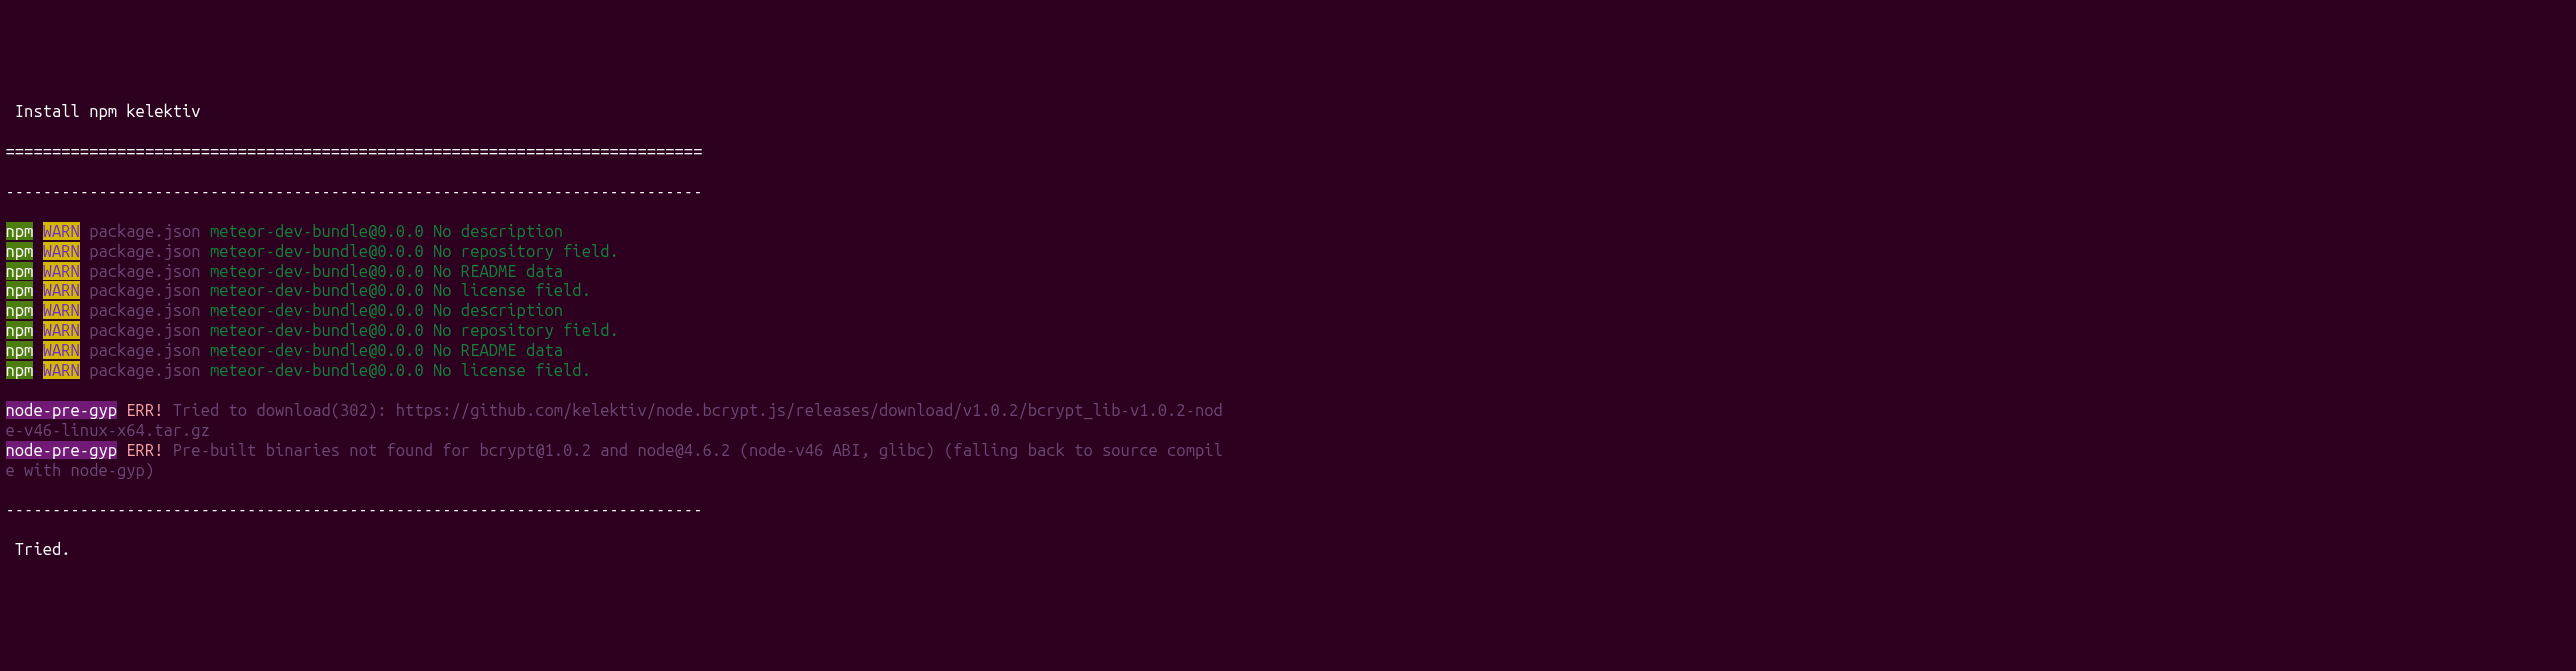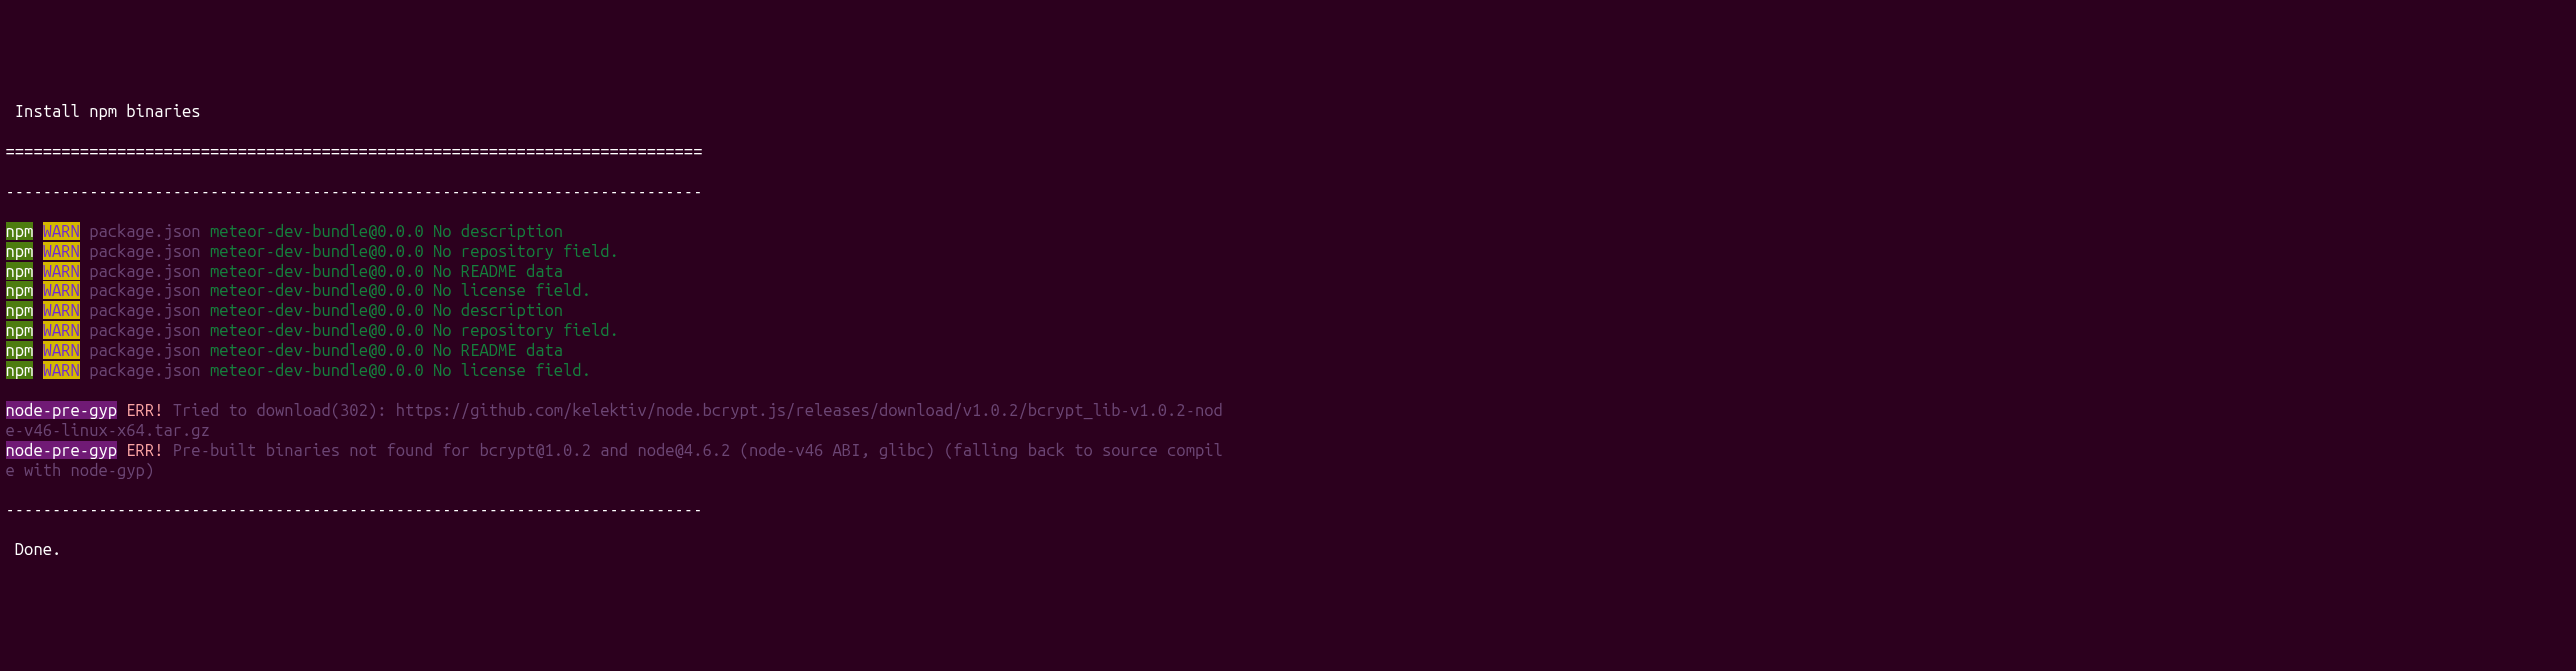--- a/index.html
+++ b/index.html
@@ -43,24 +43,24 @@
     .msg-text {
       color: #15803d;
     }
   </style>
 </head>
 <body>
 
 
 
 <div>
-<span class="term-line"> Install npm binaries</span>
+<span class="term-line"> Install npm kelektiv</span>
 <span class="term-line">===========================================================================</span>
 <span class="term-line">---------------------------------------------------------------------------</span>
 <div><span class="term-line"><span class="npm-tag">npm</span> <span class="warn-tag">WARN</span> <span class="dim-purple">package.json</span> <span class="msg-text">meteor-dev-bundle@0.0.0 No description</span></span><span class="term-line"><span class="npm-tag">npm</span> <span class="warn-tag">WARN</span> <span class="dim-purple">package.json</span> <span class="msg-text">meteor-dev-bundle@0.0.0 No repository field.</span></span><span class="term-line"><span class="npm-tag">npm</span> <span class="warn-tag">WARN</span> <span class="dim-purple">package.json</span> <span class="msg-text">meteor-dev-bundle@0.0.0 No README data</span></span><span class="term-line"><span class="npm-tag">npm</span> <span class="warn-tag">WARN</span> <span class="dim-purple">package.json</span> <span class="msg-text">meteor-dev-bundle@0.0.0 No license field.</span></span><span class="term-line"><span class="npm-tag">npm</span> <span class="warn-tag">WARN</span> <span class="dim-purple">package.json</span> <span class="msg-text">meteor-dev-bundle@0.0.0 No description</span></span><span class="term-line"><span class="npm-tag">npm</span> <span class="warn-tag">WARN</span> <span class="dim-purple">package.json</span> <span class="msg-text">meteor-dev-bundle@0.0.0 No repository field.</span></span><span class="term-line"><span class="npm-tag">npm</span> <span class="warn-tag">WARN</span> <span class="dim-purple">package.json</span> <span class="msg-text">meteor-dev-bundle@0.0.0 No README data</span></span><span class="term-line"><span class="npm-tag">npm</span> <span class="warn-tag">WARN</span> <span class="dim-purple">package.json</span> <span class="msg-text">meteor-dev-bundle@0.0.0 No license field.</span></span></div>
 <div><span class="term-line"><span class="node-pre-gyp">node-pre-gyp</span> <span class="err-tag">ERR!</span> <span class="dim-purple">Tried to download(302): https://github.com/kelektiv/node.bcrypt.js/releases/download/v1.0.2/bcrypt_lib-v1.0.2-nod</span></span><span class="term-line dim-purple">e-v46-linux-x64.tar.gz</span><span class="term-line"><span class="node-pre-gyp">node-pre-gyp</span> <span class="err-tag">ERR!</span> <span class="dim-purple">Pre-built binaries not found for bcrypt@1.0.2 and node@4.6.2 (node-v46 ABI, glibc) (falling back to source compil</span></span><span class="term-line dim-purple">e with node-gyp)</span></div>
 <span class="term-line">---------------------------------------------------------------------------</span>
-<span class="term-line"> Done.</span>
+<span class="term-line"> Tried.</span>
 </div>
 
 
 
 
 
 </body></html>

